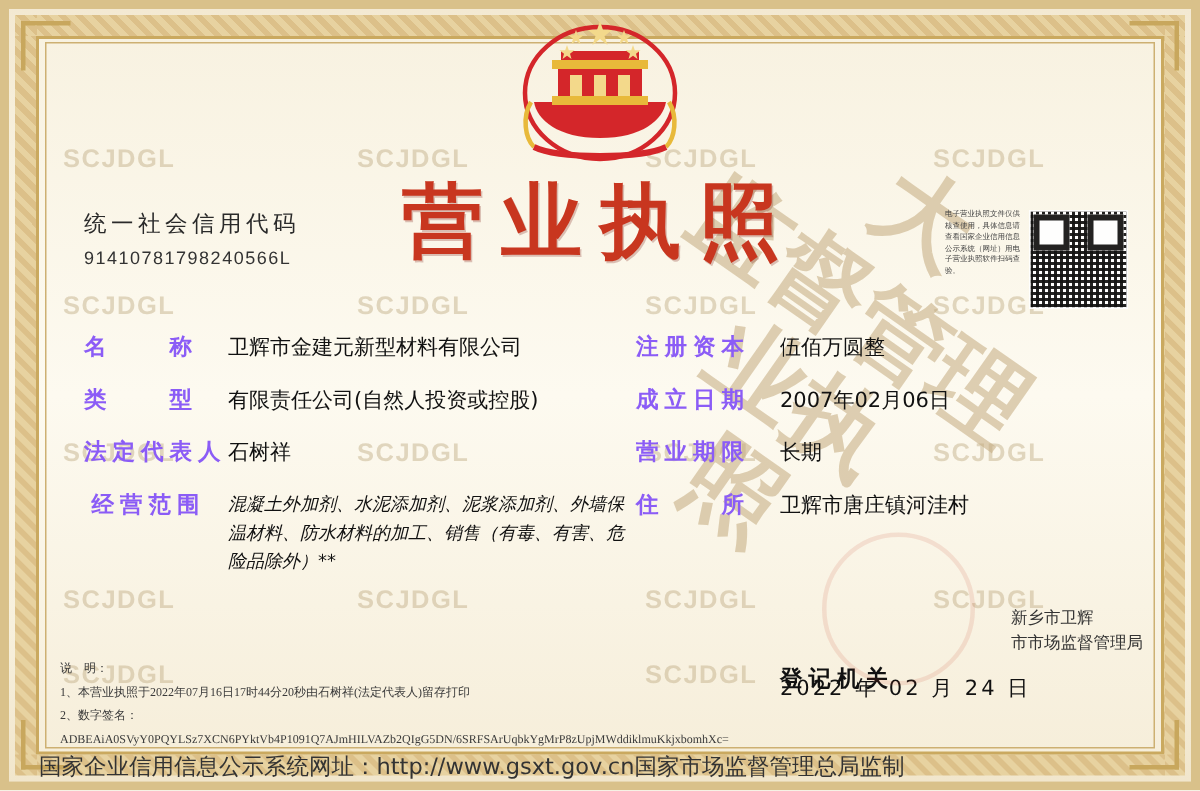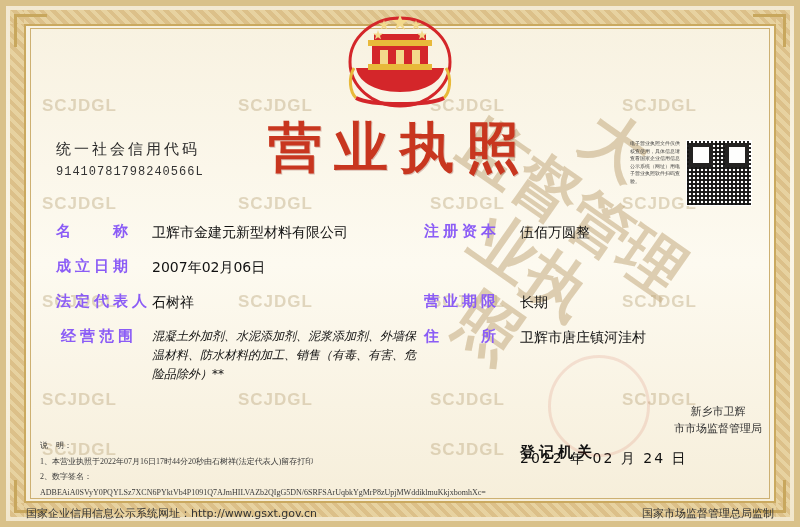--- a/index.html
+++ b/index.html
@@ -124,21 +124,21 @@
     font-size: 15px;
     letter-spacing: 3px;
     color: #2a2a2a;
     font-family: "DejaVu Sans", sans-serif;
   }
   .code-value {
     margin-top: 6px;
     font-size: 12px;
     color: #333;
     letter-spacing: 1px;
-    font-family: Liberation Mono, monospace;
+    font-family: Liberation Sans, sans-serif;
   }
 
   
   .qr-wrap {
     position: absolute;
     right: 40px;
     top: 140px;
     width: 130px;
     display: flex;
     align-items: flex-start;
@@ -221,21 +221,21 @@
     font-weight: bold;
     letter-spacing: 4px;
     color: #111;
   }
   .reg-auth-name {
     position: absolute;
     right: 38px;
     top: 404px;
     font-size: 11px;
     line-height: 1.5;
-    text-align: center;
+    text-align: left;
     color: #333;
     font-family: "DejaVu Sans", sans-serif;
   }
   .issue-date {
     position: absolute;
     left: 520px;
     top: 450px;
     font-size: 14px;
     letter-spacing: 2px;
     color: #111;
@@ -254,23 +254,22 @@
     font-family: Liberation Serif, serif;
   }
   .notes .note-title { margin-bottom: 1px; }
 
   
   .footer {
     position: absolute;
     left: 0; right: 0;
     bottom: 6px;
     display: flex;
-    justify-content: space-between;
     padding: 0 26px;
-    font-size: 11px;
+    font-size: 15px;
     color: #333;
     font-family: "DejaVu Sans", sans-serif;
   }
   .seal {
     position: absolute;
     right: 150px;
     bottom: 70px;
     width: 96px;
     height: 96px;
     border-radius: 50%;
@@ -367,20 +366,24 @@
         <div class="lbl w2">名　　称</div>
         <div class="val">卫辉市金建元新型材料有限公司</div>
       </div>
       <div class="col-right">
         <div class="lbl w3">注册资本</div>
         <div class="val">伍佰万圆整</div>
       </div>
     </div>
 
     <div class="row">
+      <div class="col-left">
+        <div class="lbl w2">类　　型</div>
+        <div class="val">有限责任公司(自然人投资或控股)</div>
+      </div>
       <div class="col-right">
         <div class="lbl w3">成立日期</div>
         <div class="val">2007年02月06日</div>
       </div>
     </div>
 
     <div class="row">
       <div class="col-left">
         <div class="lbl w4">法定代表人</div>
         <div class="val">石树祥</div>

